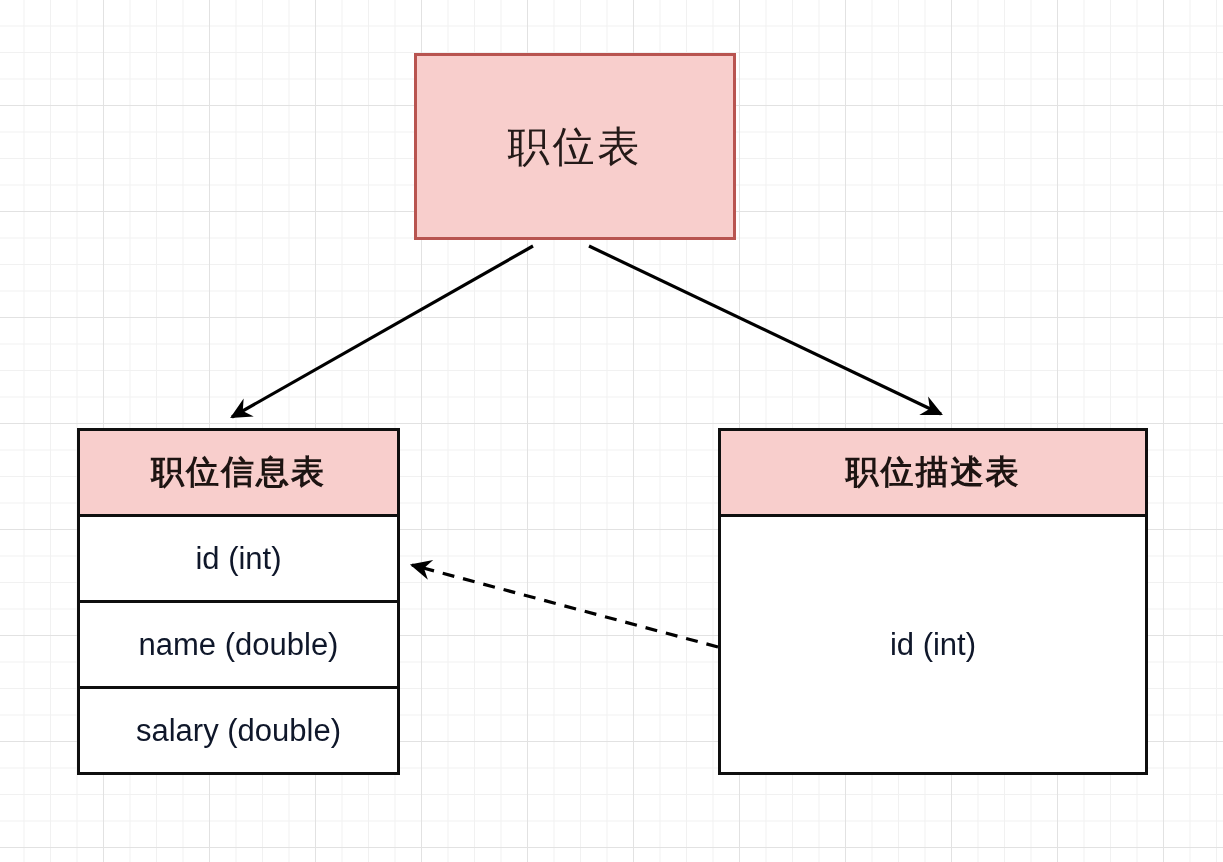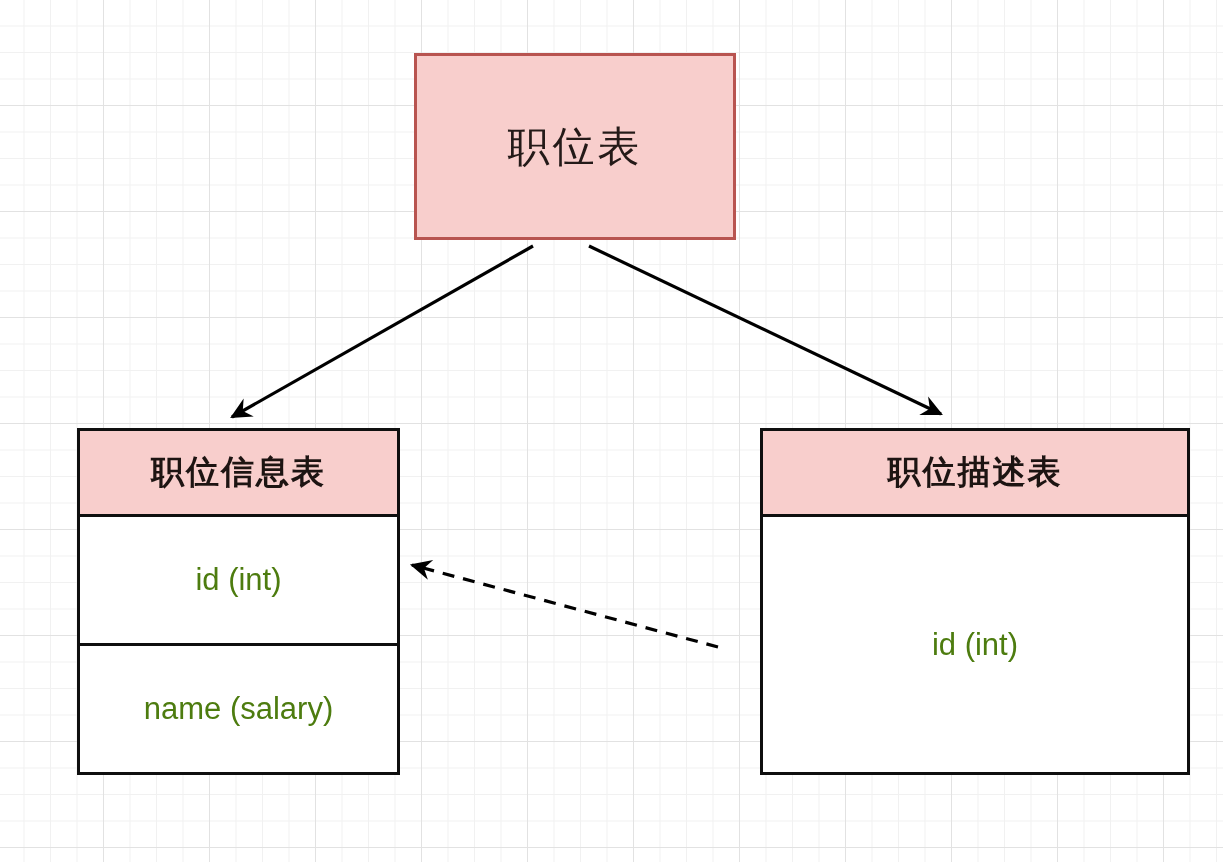--- a/index.html
+++ b/index.html
@@ -48,21 +48,21 @@
   .db-table {
     position: absolute;
     top: 428px;
     height: 347px;
     background: #ffffff;
     border: 3px solid #0f0f0f;
     display: flex;
     flex-direction: column;
   }
   .db-table.left  { left: 77px;  width: 323px; }
-  .db-table.right { left: 760px; width: 430px; }
+  .db-table.right { left: 718px; width: 430px; }
 
   .db-table .thead {
     flex: 0 0 83px;
     background: #f8cecc;
     display: flex;
     align-items: center;
     justify-content: center;
     font-family: "DejaVu Serif", "Liberation Serif", serif;
     font-weight: bold;
     font-size: 33px;
@@ -70,21 +70,21 @@
     letter-spacing: 2px;
   }
   .db-table .trow {
     flex: 1 1 auto;
     border-top: 3px solid #0f0f0f;
     background: #ffffff;
     display: flex;
     align-items: center;
     justify-content: center;
     font-size: 31px;
-    color: #4d7c0f;
+    color: #0f172a;
   }
 </style>
 </head>
 <body>
 
 <div class="canvas">
 
   <svg class="arrow-layer" viewBox="0 0 1223 862" xmlns="http://www.w3.org/2000/svg">
     <defs>
       <marker id="arrowhead" viewBox="0 0 12 12" refX="10" refY="6" markerWidth="8" markerHeight="8" orient="auto-start-reverse">
@@ -96,21 +96,22 @@
     <line x1="718" y1="647" x2="412" y2="565" stroke="#000000" stroke-width="3.2" stroke-dasharray="12 9" marker-end="url(#arrowhead)"></line>
   </svg>
 
   <div class="root-node">
     <span class="label">职位表</span>
   </div>
 
   <div class="db-table left">
     <div class="thead">职位信息表</div>
     <div class="trow">id (int)</div>
-    <div class="trow">name (salary)</div>
+    <div class="trow">name (double)</div>
+    <div class="trow">salary (double)</div>
   </div>
 
   <div class="db-table right">
     <div class="thead">职位描述表</div>
     <div class="trow">id (int)</div>
   </div>
 
 </div>
 
 </body></html>

